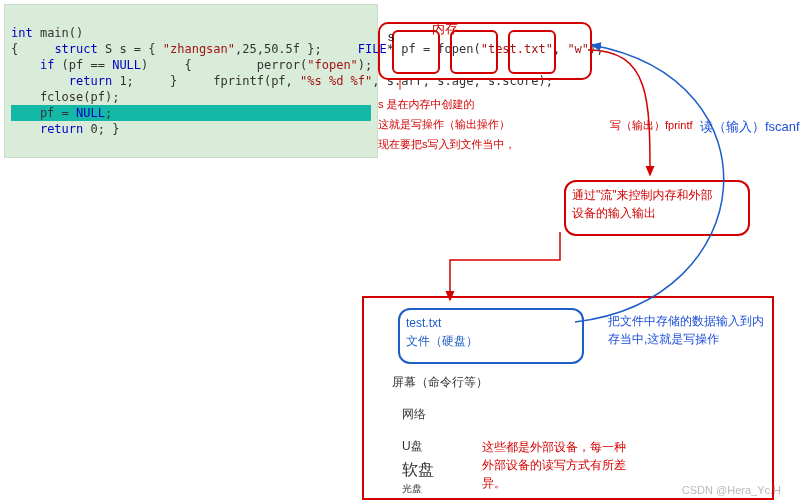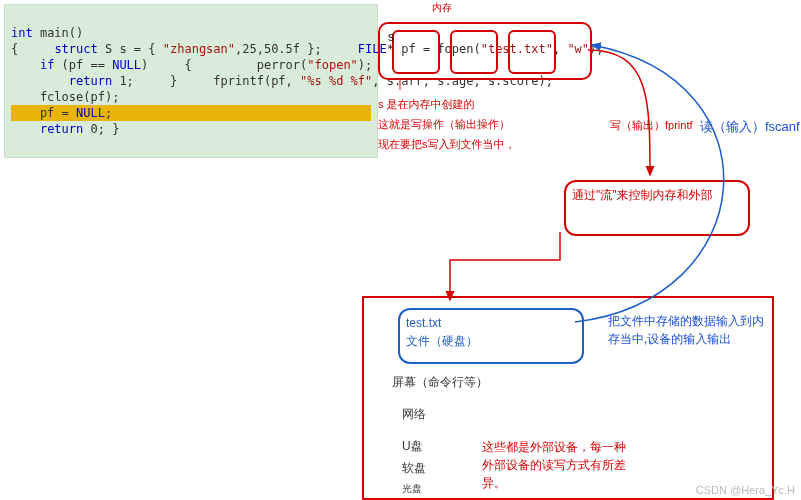--- a/index.html
+++ b/index.html
@@ -3,43 +3,43 @@
 <meta charset="utf-8">
 <style>
   html,body{margin:0;padding:0;width:801px;height:500px;font-family:Arial,"Microsoft YaHei",sans-serif;font-size:12px;background:#fff;overflow:hidden}
   .stage{position:relative;width:801px;height:500px}
   
   .code{position:absolute;left:4px;top:4px;width:360px;background:#d9ebd9;border:1px solid #c8dcc8;padding:20px 6px;font-family:Consolas,monospace;font-size:12px;line-height:16px;color:#333}
   .code .line{white-space:pre}
   .kw{color:#0000c0}
   .ty{color:#0000c0}
   .str{color:#a31515}
-  .hl{background:#eab308;display:block}
+  .hl{background:#14b8a6;display:block}
   
   .red{color:#d40000}
   .blue{color:#1d4ed8}
-  .memTitle{position:absolute;left:432px;top:1px;font-size:10px}
+  .memTitle{position:absolute;left:432px;top:20px;font-size:13px}
   .memBox{position:absolute;left:378px;top:22px;width:210px;height:54px;border:2px solid #d40000;border-radius:10px}
   .slot{position:absolute;top:6px;width:44px;height:40px;border:2px solid #d40000;border-radius:6px}
   .slot1{left:12px}.slot2{left:70px}.slot3{left:128px}
   .s-label{position:absolute;left:388px;top:30px;font-size:12px;color:#000}
   .ann1{position:absolute;left:378px;top:94px;width:190px;line-height:20px;font-size:11px}
   .fprintf{position:absolute;left:610px;top:118px;font-size:11px}
   .fscanf{position:absolute;left:700px;top:118px;font-size:13px}
   .flowBox{position:absolute;left:564px;top:180px;width:170px;height:44px;border:2px solid #d40000;border-radius:12px;padding:4px 6px;line-height:18px;font-size:12px}
   .extBox{position:absolute;left:362px;top:296px;width:408px;height:200px;border:2px solid #d40000}
   .fileBox{position:absolute;left:398px;top:308px;width:170px;height:44px;border:2px solid #1e5ec8;border-radius:12px;padding:4px 6px;line-height:18px;font-size:12px;color:#1e5ec8}
   .readAnn{position:absolute;left:608px;top:312px;width:180px;line-height:18px;font-size:12px}
   .ext1{position:absolute;left:392px;top:374px;font-size:12px;color:#333}
   .ext2{position:absolute;left:402px;top:406px;font-size:12px;color:#333}
   .ext3{position:absolute;left:402px;top:438px;font-size:12px;color:#333}
-  .ext4{position:absolute;left:402px;top:460px;font-size:12px;color:#333}
+  .ext4{position:absolute;left:402px;top:460px;font-size:16px;color:#333}
   .ext5{position:absolute;left:402px;top:482px;font-size:10px;color:#333}
   .extNote{position:absolute;left:482px;top:438px;width:200px;line-height:18px;font-size:12px}
-  .watermark{position:absolute;right:6px;bottom:4px;color:#bbb;font-size:11px}
+  .watermark{position:absolute;right:20px;bottom:4px;color:#bbb;font-size:11px}
   svg.arrows{position:absolute;left:0;top:0;width:801px;height:500px;pointer-events:none}
 </style>
 </head>
 <body>
 <div class="stage">
 
 <div class="code">
   <span class="line"><span class="kw">int</span> main()</span>
   <span class="line">{</span>
   <span class="line">    <span class="kw">struct</span> S s = { <span class="str">"zhangsan"</span>,25,50.5f };</span>
@@ -71,32 +71,33 @@
   <div>s 是在内存中创建的</div>
   <div>这就是写操作（输出操作）</div>
   <div>现在要把s写入到文件当中，</div>
 </div>
 
 <div class="fprintf red">写（输出）fprintf</div>
 <div class="fscanf blue">读（输入）fscanf</div>
 
 <div class="flowBox red">
   <div>通过"流"来控制内存和外部</div>
+  <div>设备的输入输出</div>
 </div>
 
 <div class="extBox"></div>
 
 <div class="fileBox">
   <div>test.txt</div>
   <div>文件（硬盘）</div>
 </div>
 
 <div class="readAnn blue">
   <div>把文件中存储的数据输入到内</div>
-  <div>存当中,设备的输入输出</div>
+  <div>存当中,这就是写操作</div>
 </div>
 
 <div class="ext1">屏幕（命令行等）</div>
 <div class="ext2">网络</div>
 <div class="ext3">U盘</div>
 <div class="ext4">软盘</div>
 <div class="ext5">光盘</div>
 
 <div class="extNote red">
   <div>这些都是外部设备，每一种</div>

